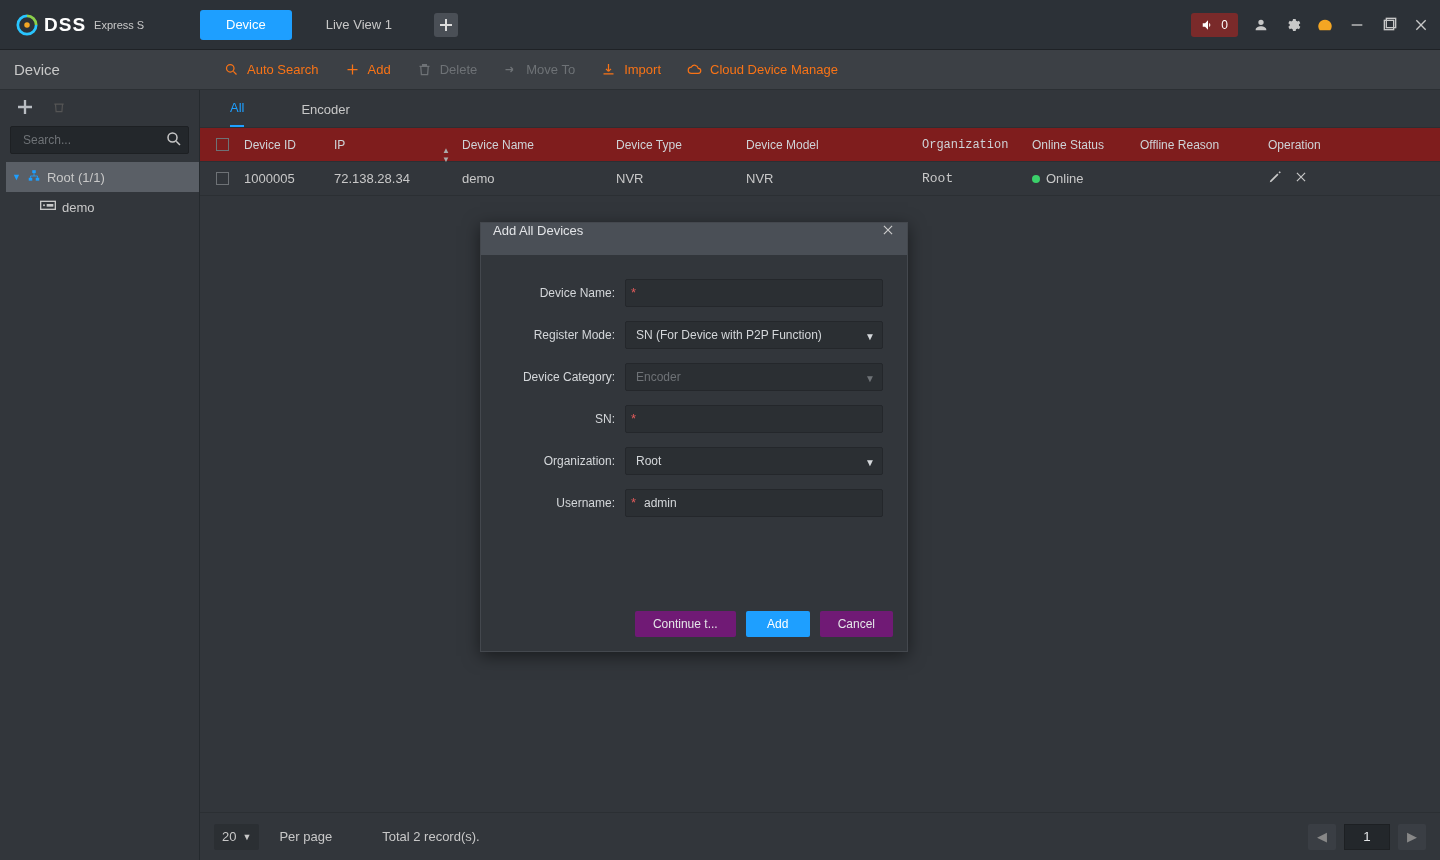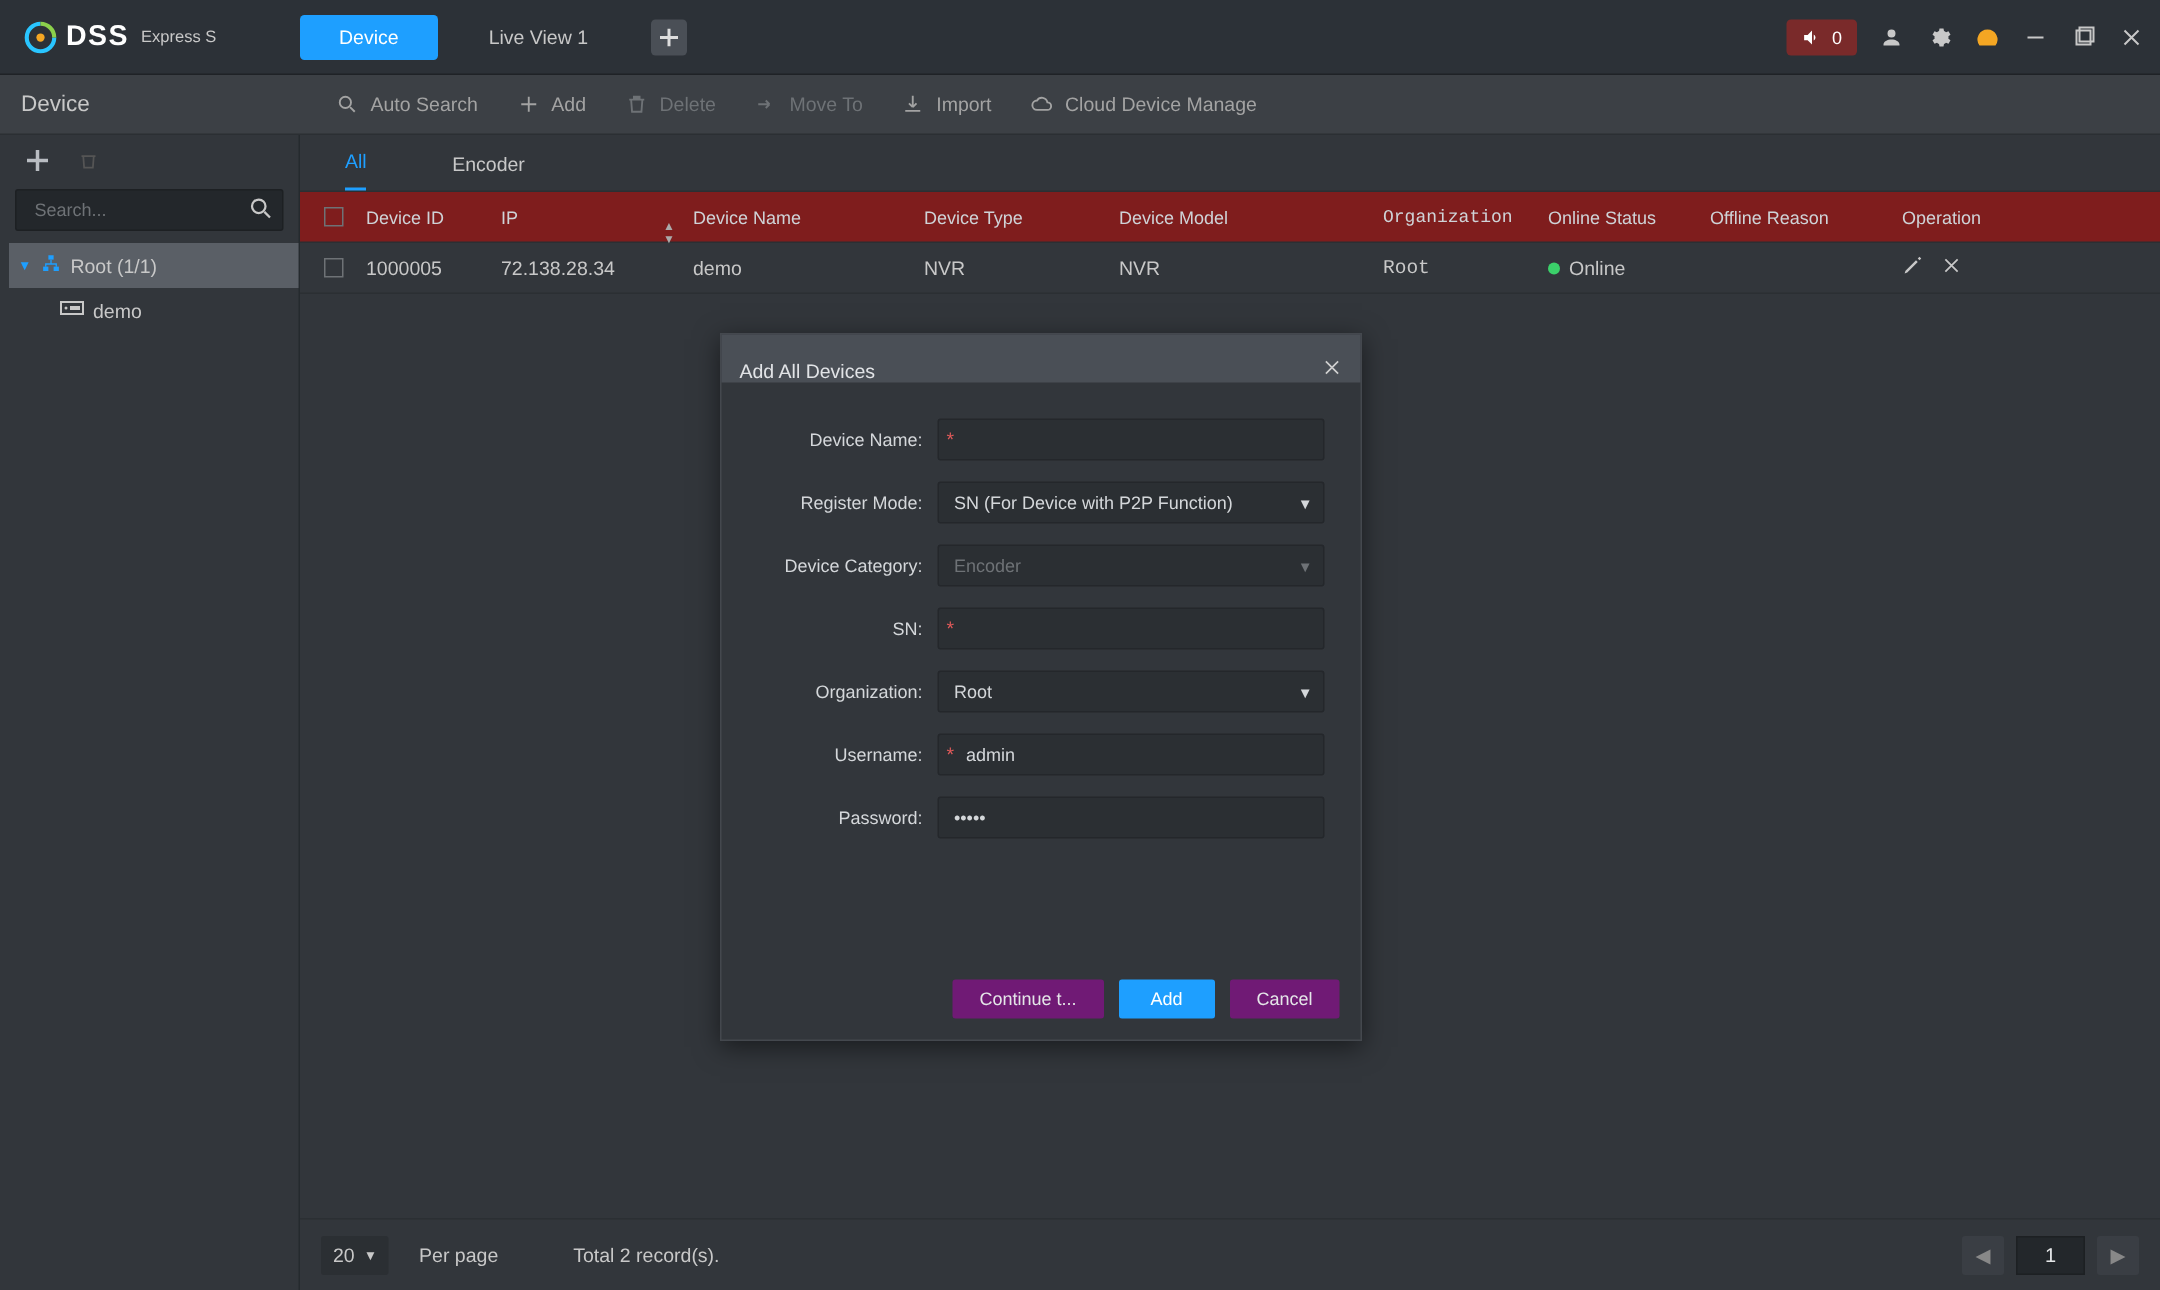--- a/index.html
+++ b/index.html
@@ -19,21 +19,21 @@
 .header-right { display: flex; align-items: center; gap: 14px; }
 .alert-badge { display: flex; align-items: center; background: #7a2a2a; height: 24px; padding: 0 10px; border-radius: 3px; color: #fff; gap: 6px; font-size: 12px;}
 .hicon { width: 18px; height: 18px; display: inline-flex; align-items: center; justify-content: center; color: #c8c8c8; cursor: pointer; }
 .hicon svg { width: 16px; height: 16px; fill: currentColor; }
 .hicon.orange { color: #f4a623; }
 
 
 .subbar { height: 40px; background: #3c4045; display: flex; align-items: center; padding-left: 0; border-bottom: 1px solid #2b2f33; }
 .subbar-title { width: 200px; padding-left: 14px; color: #c8c8c8; font-size: 15px; }
 .subbar-actions { display: flex; gap: 26px; padding-left: 24px; }
-.tb-btn { display: flex; align-items: center; gap: 8px; color: #a3a3a3; cursor: pointer; }
+.tb-btn { display: flex; align-items: center; gap: 8px; color: #f97316; cursor: pointer; }
 .tb-btn svg { width: 15px; height: 15px; fill: currentColor; }
 
 
 .main { display: flex; height: calc(100% - 90px); }
 .side { width: 200px; background: #32363b; display: flex; flex-direction: column; border-right: 1px solid #252a2e; }
 .side-actions { height: 36px; display: flex; align-items: center; gap: 20px; padding: 0 18px; }
 .side-actions .sicon { color: #b9bdc2; cursor: pointer; }
 .side-actions .sicon.dis { color: #555; }
 .search-wrap { position: relative; margin: 0 10px 8px 10px; }
 .search-input { width: 100%; height: 28px; background: #23272b; border: 1px solid #1d2023; color: #c8c8c8; padding: 0 30px 0 12px; border-radius: 2px; font-size: 12px; }
@@ -69,21 +69,21 @@
 .c-online { width: 108px; }
 .c-off { width: 128px; }
 .c-op { flex: 1; }
 .sorter { position:absolute; right:12px; top:8px; display:flex; flex-direction:column; gap:1px; font-size:8px; color:#aaa;}
 .dot-online { display:inline-block; width:8px; height:8px; border-radius:50%; background:#3bd06a; margin-right:6px;}
 .op-icons { display:flex; gap:12px; color:#c8c8c8;}
 .op-icons span { cursor:pointer; }
 
 
 .dialog { position: absolute; left: 480px; top: 222px; width: 428px; background: #32363b; border: 1px solid #44484e; box-shadow: 0 4px 16px rgba(0,0,0,0.5); }
-.dlg-head { height: 32px; background: #4a4f56; display:flex; align-items:flex-end; justify-content:space-between; padding:0 12px; color:#e2e4e7; font-size:13px;}
+.dlg-head { height: 32px; background: #4a4f56; display:flex; align-items:flex-start; justify-content:space-between; padding:0 12px; color:#e2e4e7; font-size:13px;}
 .dlg-close { cursor:pointer; color:#ccc; }
 .dlg-body { padding: 24px 24px 10px 24px; }
 .frow { display:flex; align-items:center; margin-bottom: 14px; }
 .flabel { width: 120px; text-align:right; padding-right: 10px; color:#d4d7da; font-size:12px;}
 .fcontrol { position:relative; flex:1; }
 .finput, .fselect { width: 100%; height: 28px; background:#2b2f33; border:1px solid #24272b; color:#d4d7da; padding: 0 10px 0 18px; font-size:12px; border-radius:2px; }
 .fselect { padding-left:10px; padding-right:26px; appearance:none; }
 .fselect.dis { color:#6e7276; }
 .req { position:absolute; left:6px; top:6px; color:#e05a5a; font-size:13px; }
 .caret { position:absolute; right:8px; top:10px; font-size:10px; color:#d4d7da; pointer-events:none;}
@@ -341,23 +341,19 @@
       <div class="flabel">Organization:</div>
       <div class="fcontrol">
         <div class="fselect" style="display:flex;align-items:center;">Root</div>
         <span class="caret">▼</span>
       </div>
     </div>
     <div class="frow">
       <div class="flabel">Username:</div>
       <div class="fcontrol"><span class="req">*</span><input class="finput" value="admin" style=""></div>
     </div>
-    <div class="frow">
-      <div class="flabel">Password:</div>
-      <div class="fcontrol"><input class="finput" style="padding-left: 10px;" value="•••••"></div>
-    </div>
   </div>
   <div class="dlg-foot">
     <button class="btn btn-gray">Continue t...</button>
     <button class="btn btn-blue">Add</button>
     <button class="btn btn-gray">Cancel</button>
   </div>
 </div>
 
 </body></html>

